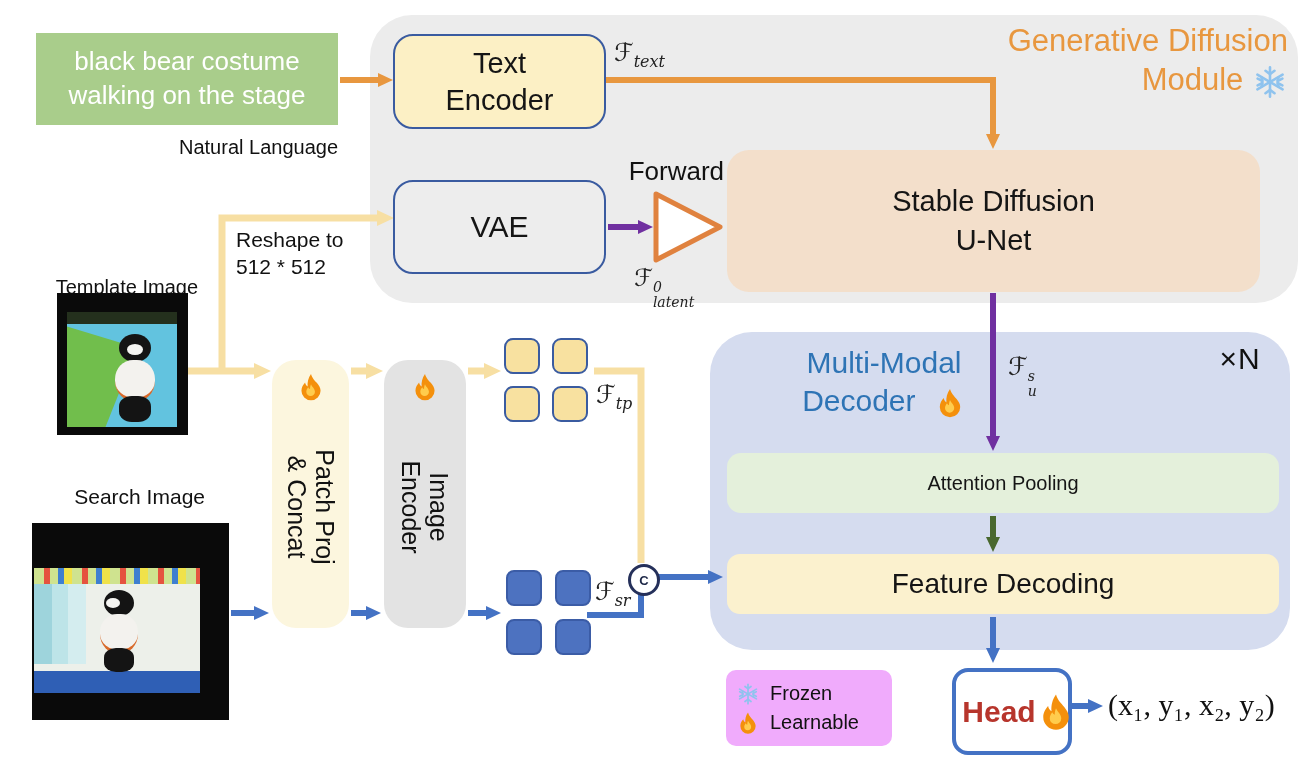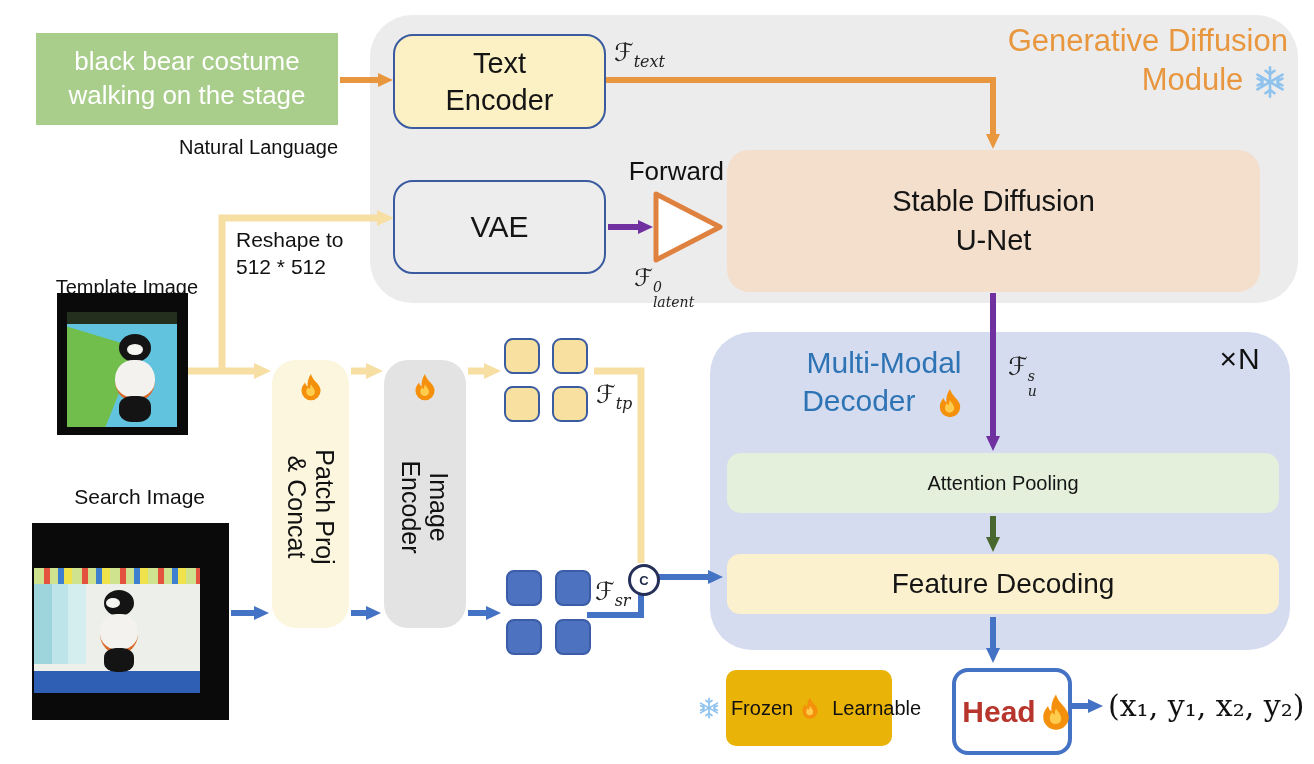--- a/index.html
+++ b/index.html
@@ -27,23 +27,23 @@
   .xn{left:1205px;top:342px;width:70px;font-size:30px;color:#111;z-index:4;
       position:absolute;text-align:center;letter-spacing:1px;}
   .ap{left:727px;top:453px;width:552px;height:60px;background:#E4F0DB;
       border-radius:14px;font-size:20px;}
   .fd{left:727px;top:554px;width:552px;height:60px;background:#FBF1CE;
       border-radius:13px;font-size:28px;}
   .head{left:952px;top:668px;width:112px;height:79px;background:#fff;
       border:4px solid #4472C4;border-radius:16px;font-size:30px;
       flex-direction:row;overflow:visible;}
   .head .hlabel{color:#B7352C;font-weight:600;}
-  .legend{left:726px;top:670px;width:166px;height:76px;background:#eab308;
+  .legend{left:726px;top:670px;width:166px;height:76px;background:#f0abfc;
       border-radius:10px;z-index:4;position:absolute;display:flex;
-      flex-direction:row;justify-content:center;gap:5px;padding:4px 10px;box-sizing:border-box;}
+      flex-direction:column;justify-content:center;gap:5px;padding:4px 10px;box-sizing:border-box;}
   .legend .row{display:flex;align-items:center;gap:10px;font-size:20px;color:#111;}
   .vbox{position:absolute;z-index:4;border-radius:24px;}
   .patchbox{left:272px;top:360px;width:77px;height:268px;background:#FCF6DE;}
   .iebox{left:384px;top:360px;width:82px;height:268px;background:#E3E3E3;}
   .vbox .flame-top{position:absolute;left:50%;top:12px;transform:translateX(-50%);}
   .rot{position:absolute;left:50%;top:55%;transform:translate(-50%,-50%) rotate(90deg);
        white-space:nowrap;font-size:25px;line-height:1.12;text-align:center;color:#111;}
   .rot span{display:block;}
   .sq{position:absolute;z-index:4;width:36px;height:36px;box-sizing:border-box;}
   .sq.y{background:#F8E1A0;border:2px solid #3A5BA0;border-radius:9px;}
@@ -272,21 +272,21 @@
   <div class="node fd">
     <span>Feature Decoding</span>
   </div>
 
   <div class="node head">
     <span class="hlabel">Head</span>
     <svg class="flame-svg" width="40" height="40" style="margin-right:-14px;">
         <use href="#flame"></use>
       </svg>
   </div>
-  <div class="serif-out" style="left:1108px;top:688px;">(x₁, y₁, x₂, y₂)</div>
+  <div class="serif-out" style="left:1108px;top:688px;font-family:Liberation Serif, serif;">(x₁, y₁, x₂, y₂)</div>
 
   <div class="legend">
     <div class="row">
       <svg class="snow-svg" width="24" height="24">
           <use href="#snow"></use>
         </svg>
       <span>Frozen</span>
     </div>
     <div class="row">
       <svg class="flame-svg" width="24" height="24">

